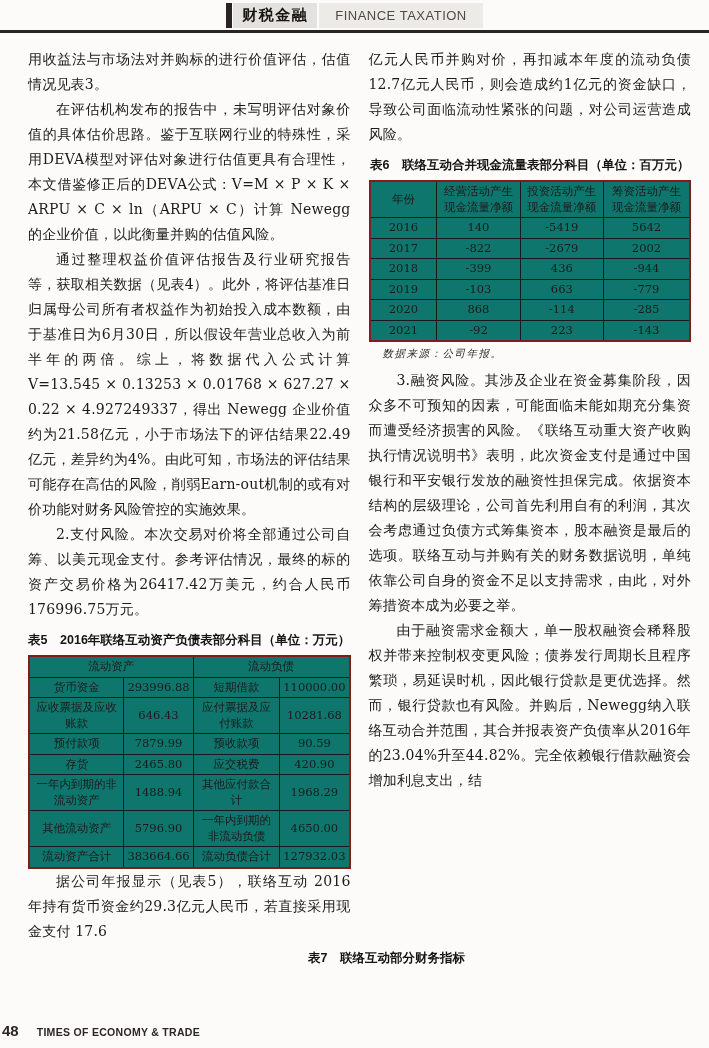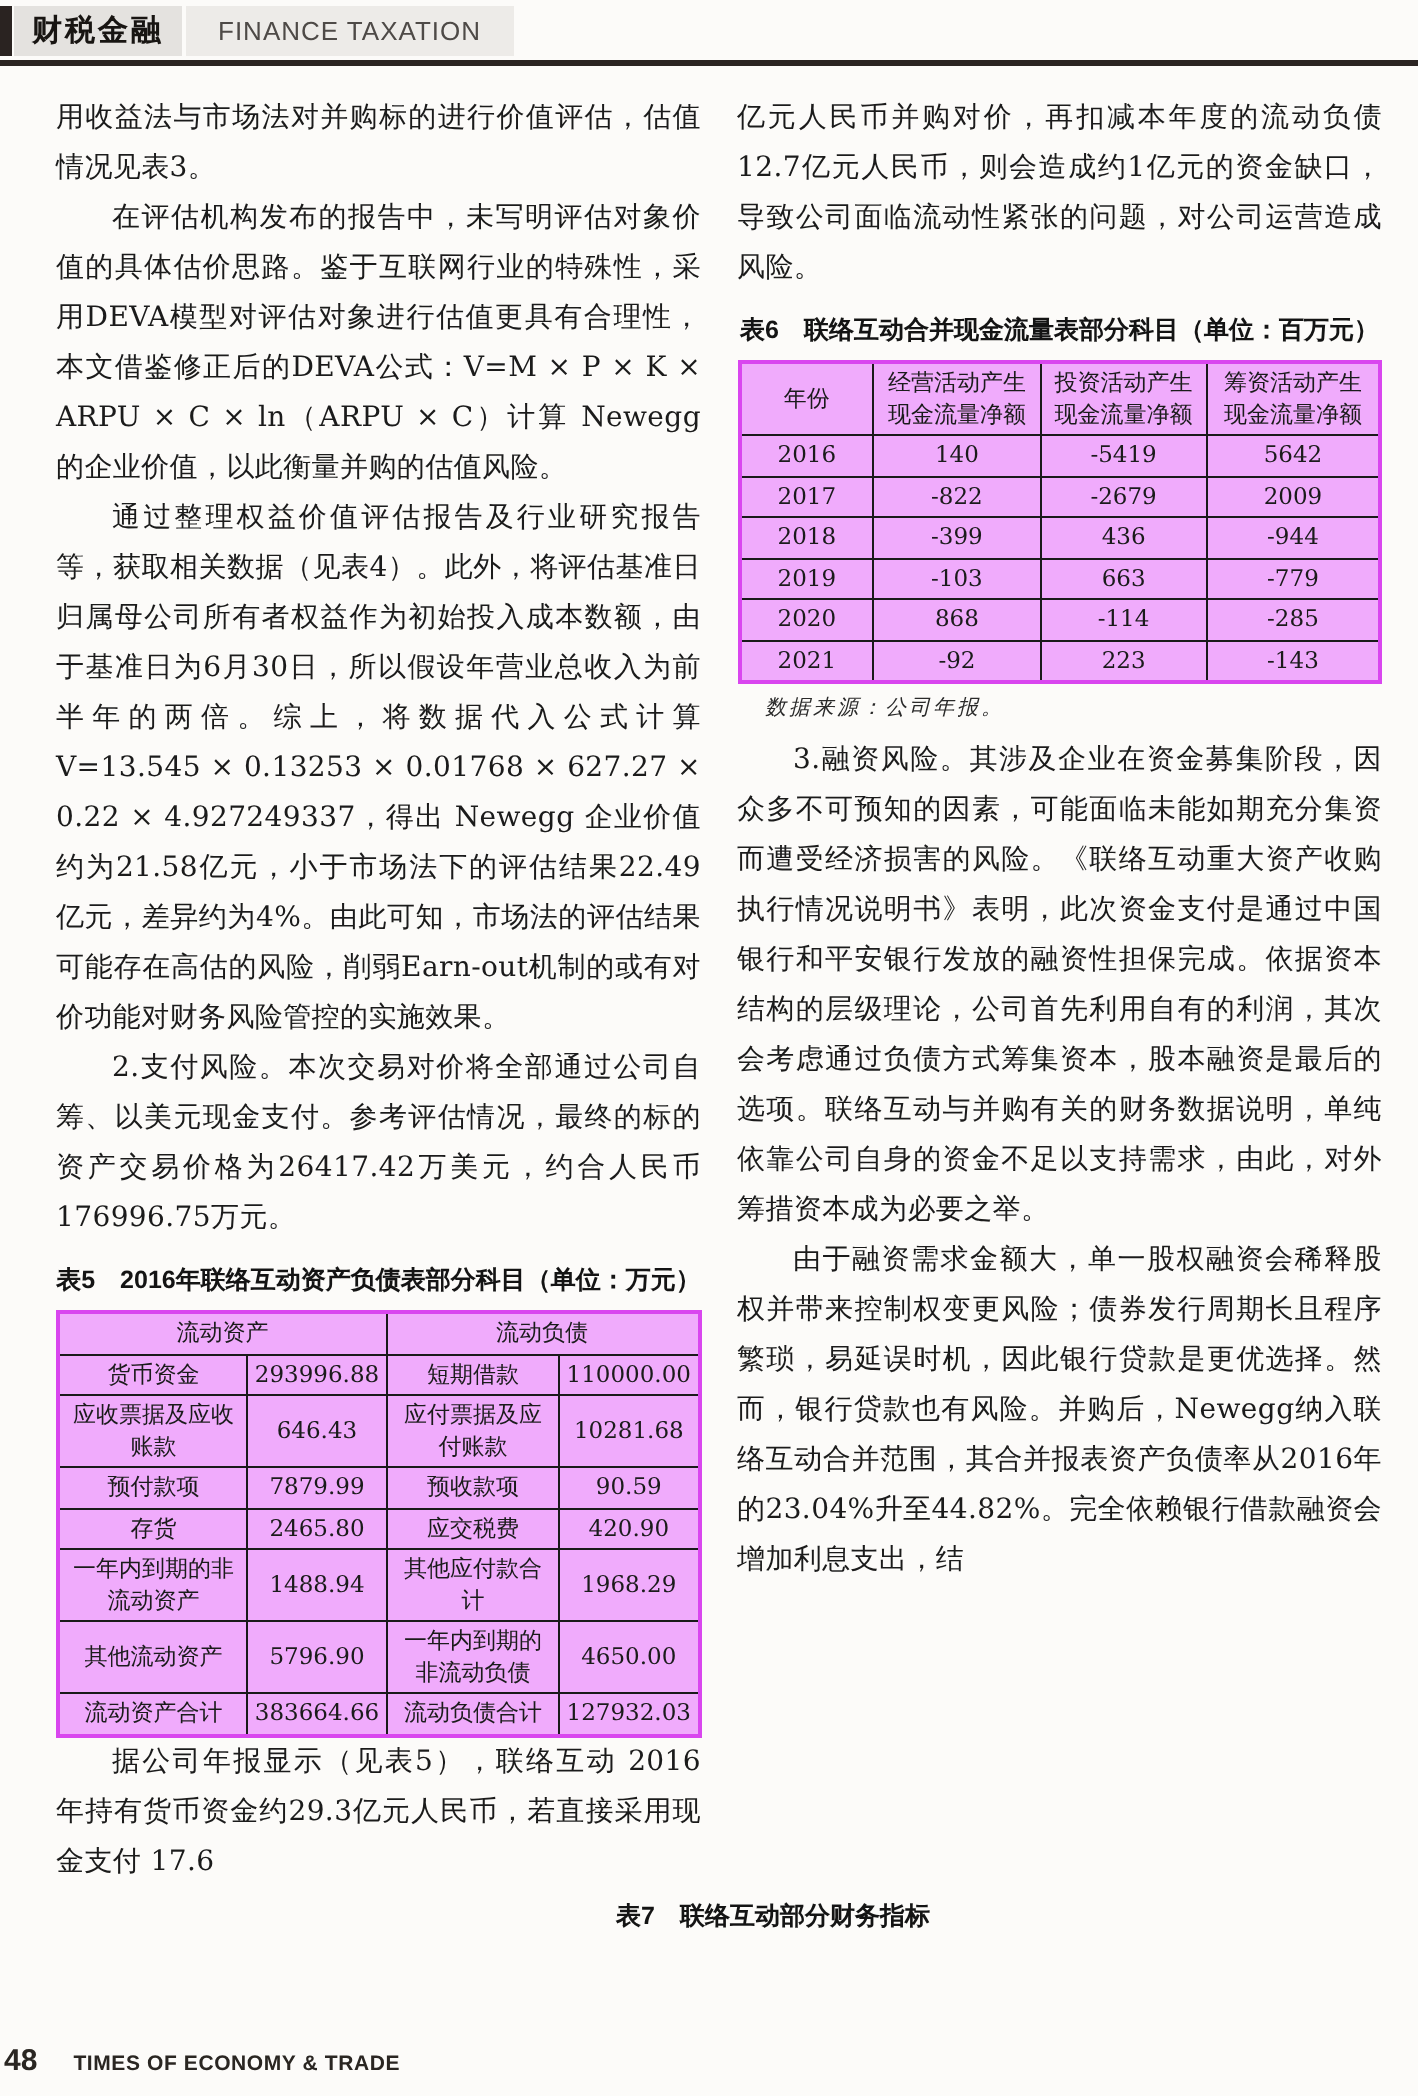--- a/index.html
+++ b/index.html
@@ -5,21 +5,21 @@
   html,body { margin:0; padding:0; background:#ffffff; }
   .page {
     position:relative;
     width:709px; height:1048px;
     background:#fcfbf9;
     overflow:hidden;
     font-family:"DejaVu Serif","Liberation Serif",serif;
     color:#1b1b1b;
   }
   
-  .header { display:flex; align-items:stretch; height:25px; margin-top:3px; }
+  .header { display:flex; align-items:stretch; height:25px; margin-top:3px;justify-content:center; }
   .header-accent { width:6px; background:#2a2321; }
   .header-cn {
     background:#e4e2df; display:flex; align-items:center;
     padding:0 9px; margin-left:1px;
     font-family:"Liberation Sans",sans-serif; font-weight:bold;
     font-size:15px; letter-spacing:1.5px; color:#181512;
   }
   .header-en {
     background:#edebe8; display:flex; align-items:center;
     padding:0 16px; margin-left:2px;
@@ -41,21 +41,21 @@
     text-align:justify; letter-spacing:0.2px;
   }
   p.indent { text-indent:2em; }
   
   .tbl-caption {
     font-family:"Liberation Sans",sans-serif; font-weight:bold;
     font-size:12.5px; text-align:center; margin:10px 0 6px; color:#141414;
   }
   table.data-table {
     width:100%; border-collapse:collapse;
-    border:2px solid #d946ef; background:#f0abfc;
+    border:2px solid #7f1d1d; background:#0f766e;
   }
   table.data-table th, table.data-table td {
     border:1px solid #1a1a1a;
     font-size:11.5px; font-weight:normal;
     text-align:center; vertical-align:middle;
     padding:2px 3px; line-height:1.35; color:#1b1b1b;
   }
   .src-note {
     font-size:10.5px; font-style:italic;
     margin:5px 0 7px 14px; letter-spacing:1.5px; color:#2a2a2a;
@@ -178,21 +178,21 @@
           <tr>
             <td>2016</td>
             <td>140</td>
             <td>-5419</td>
             <td>5642</td>
           </tr>
           <tr>
             <td>2017</td>
             <td>-822</td>
             <td>-2679</td>
-            <td>2009</td>
+            <td>2002</td>
           </tr>
           <tr>
             <td>2018</td>
             <td>-399</td>
             <td>436</td>
             <td>-944</td>
           </tr>
           <tr>
             <td>2019</td>
             <td>-103</td>

